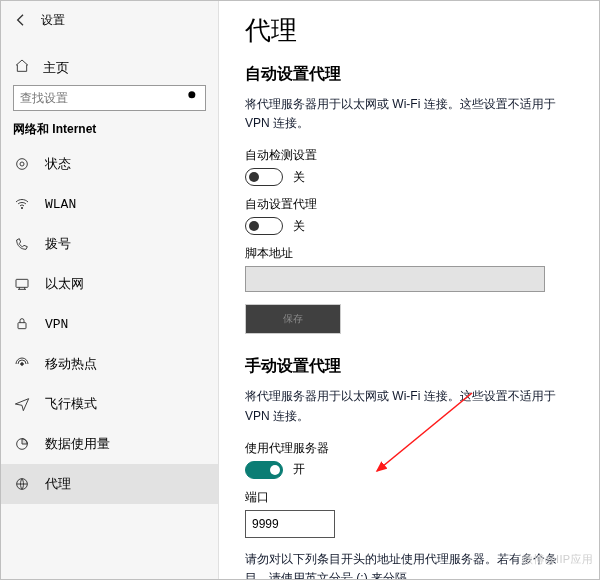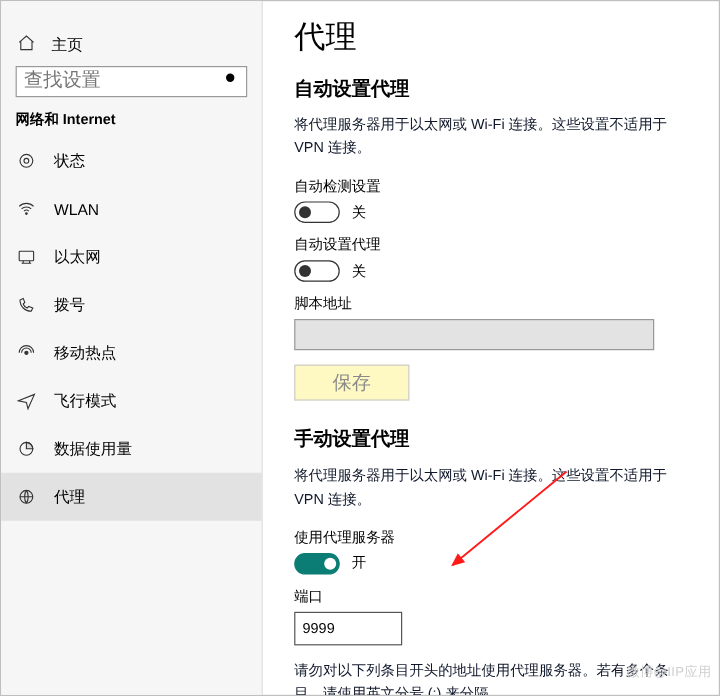--- a/index.html
+++ b/index.html
@@ -7,60 +7,68 @@
   .root { display: flex; width: 600px; height: 580px; border: 1px solid #bfbfbf; position: relative; }
   
   .sidebar { width: 218px; height: 100%; background: #f6f6f6; border-right: 1px solid #e0e0e0; padding-top: 4px; }
   .sb-header { display: flex; align-items: center; height: 30px; padding: 0 10px; }
   .sb-header .back { width: 20px; height: 20px; display: flex; align-items: center; justify-content: center; font-size: 16px; cursor: pointer; }
   .sb-header .title { margin-left: 10px; font-size: 12px; }
   .sb-home { display: flex; align-items: flex-end; height: 36px; padding: 0 12px; margin-top: 6px; cursor: pointer; }
   .sb-home .icon { width: 18px; text-align: center; }
   .sb-home .label { margin-left: 12px; font-size: 13px; }
   .search-wrap { margin: 8px 12px; position: relative; }
-  .search-wrap input { width: 100%; height: 26px; padding: 2px 26px 2px 6px; font-size: 16px; border: 1px solid #999; background: #fff; }
+  .search-wrap input { width: 100%; height: 26px; padding: 2px 26px 2px 6px; font-size: 12px; border: 1px solid #999; background: #fff; }
   .search-wrap .sicon { position: absolute; right: 6px; top: 4px; font-size: 13px; color: #444; pointer-events: none; }
   .sb-group { margin: 10px 12px 6px; font-size: 12px; font-weight: 600; }
   .sb-item { display: flex; align-items: center; height: 40px; padding: 0 12px; cursor: pointer; }
   .sb-item.active { background: #e2e2e2; }
   .sb-item .icon { width: 18px; display: inline-flex; align-items: center; justify-content: center; }
-  .sb-item .label { margin-left: 14px; font-size: 13px; }
+  .sb-item .label { margin-left: 14px; font-size: 13px; font-family: Liberation Mono, monospace; }
   .icon svg { width: 16px; height: 16px; stroke: #333; fill: none; stroke-width: 1.4; }
   
   .main { flex: 1; height: 100%; overflow-y: auto; padding: 12px 26px 20px 26px; position: relative; }
   .page-title { font-size: 26px; font-weight: 400; margin-bottom: 16px; }
   .section-title { font-size: 16px; font-weight: 600; margin: 6px 0 10px; }
   .desc { font-size: 12px; color: #0f172a; line-height: 1.6; margin-bottom: 14px; }
   .field-label { font-size: 12px; margin: 6px 0 4px; }
   .toggle-row { display: flex; align-items: center; margin-bottom: 10px; }
   .toggle { width: 38px; height: 18px; border-radius: 10px; border: 1px solid #333; position: relative; cursor: pointer; background: #fff; }
   .toggle .knob { position: absolute; width: 10px; height: 10px; border-radius: 50%; background: #333; top: 3px; left: 3px; transition: left .1s; }
   .toggle.on { background: #0b7d74; border-color: #0b7d74; }
   .toggle.on .knob { background: #fff; left: 24px; }
   .toggle-state { margin-left: 10px; font-size: 12px; }
   .text-input { width: 300px; height: 26px; border: 1px solid #999; padding: 2px 6px; font-size: 12px; }
   .text-input.disabled { background: #e3e3e3; color: #888; }
-  .btn-save { width: 96px; height: 30px; border: 1px solid #ccc; background: #fef9c3; color: #8a8a8a; font-size: 16px; margin: 12px 0 16px; cursor: default; }
+  .btn-save { width: 96px; height: 30px; border: 1px solid #ccc; background: #404040; color: #8a8a8a; font-size: 10px; margin: 12px 0 16px; cursor: default; }
   .addr-row { display: flex; gap: 14px; margin-bottom: 12px; }
   .addr-col { display: flex; flex-direction: column; }
   .addr-col input { border: 1.4px solid #555; height: 28px; padding: 2px 6px; font-size: 12px; }
   .addr-col .lbl { font-size: 12px; margin-bottom: 4px; }
   .addr-col.addr input { width: 180px; }
   .addr-col.port input { width: 90px; }
   
   .arrow { position: absolute; pointer-events: none; }
   
   .wm { position: absolute; right: 6px; bottom: 12px; font-size: 11px; color: #cfcfcf; font-family: Arial, sans-serif; letter-spacing: .3px; pointer-events: none; }
 </style>
 </head>
 <body>
 
 <div class="root">
 
   <div class="sidebar">
+    <div class="sb-header">
+      <div class="back">
+        <svg viewBox="0 0 24 24" width="16" height="16">
+            <path d="M15 4 L7 12 L15 20" stroke="#333" stroke-width="2" fill="none"></path>
+          </svg>
+      </div>
+      <div class="title">设置</div>
+    </div>
     <div class="sb-home">
       <span class="icon">
         <svg viewBox="0 0 24 24">
             <path d="M3 11 L12 3 L21 11 M5 10 V20 H19 V10"></path>
           </svg>
       </span>
       <span class="label">主页</span>
     </div>
     <div class="search-wrap">
       <input type="text" placeholder="查找设置" style="">
@@ -87,33 +95,42 @@
           <svg viewBox="0 0 24 24">
             <path d="M3 9 C8 4 16 4 21 9 M6 12 C9 9 15 9 18 12 M9 15 C11 13 13 13 15 15"></path>
             <circle cx="12" cy="18" r="1" fill="#333"></circle>
           </svg>
         </span>
       <span class="label">WLAN</span>
     </div>
     <div class="sb-item">
       <span class="icon">
           <svg viewBox="0 0 24 24">
+            <path d="M4 6 C4 14 10 20 18 20 L20 16 L15 14 L13 16 C10 15 9 14 8 11 L10 9 L8 4 Z"></path>
+          </svg>
+        </span>
+      <span class="label">拨号</span>
+    </div>
+    <div class="sb-item">
+      <span class="icon">
+          <svg viewBox="0 0 24 24">
             <rect x="3" y="5" width="18" height="12" rx="1"></rect>
             <path d="M8 17 V20 M16 17 V20 M6 20 H18"></path>
           </svg>
         </span>
       <span class="label">以太网</span>
     </div>
     <div class="sb-item">
       <span class="icon">
           <svg viewBox="0 0 24 24">
-            <path d="M4 6 C4 14 10 20 18 20 L20 16 L15 14 L13 16 C10 15 9 14 8 11 L10 9 L8 4 Z"></path>
-          </svg>
-        </span>
-      <span class="label">拨号</span>
+            <rect x="6" y="10" width="12" height="9" rx="1"></rect>
+            <path d="M9 10 V7 a3 3 0 0 1 6 0 V10"></path>
+          </svg>
+        </span>
+      <span class="label">VPN</span>
     </div>
     <div class="sb-item">
       <span class="icon">
           <svg viewBox="0 0 24 24">
             <circle cx="12" cy="12" r="2" fill="#333"></circle>
             <path d="M6 12 a6 6 0 0 1 12 0 M3 12 a9 9 0 0 1 18 0"></path>
           </svg>
         </span>
       <span class="label">移动热点</span>
     </div>

